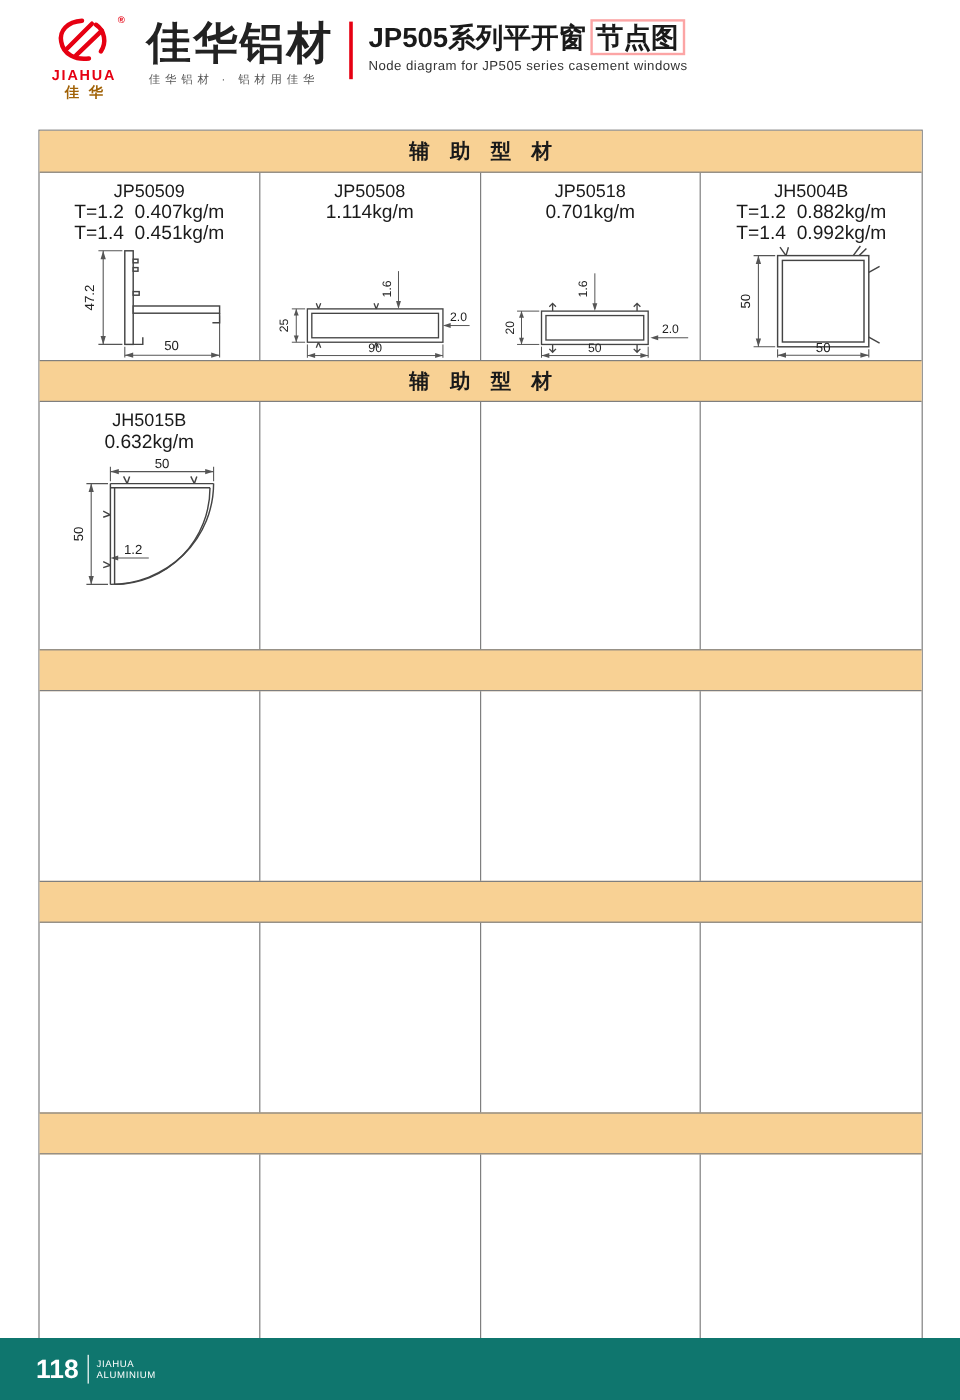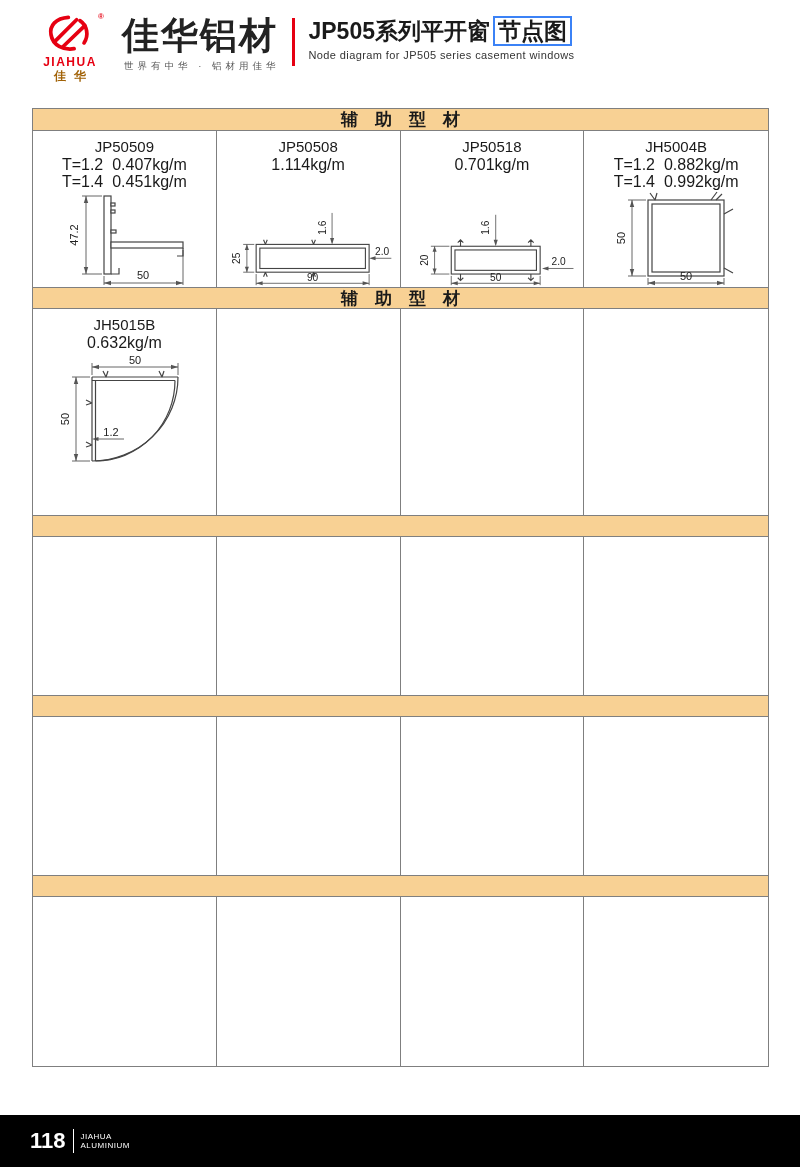--- a/index.html
+++ b/index.html
@@ -12,45 +12,45 @@
   .logo-mark-wrap { position:relative; display:inline-block; }
   .reg { position:absolute; top:-2px; right:-8px; font-size:8px; color:#e60012; font-weight:bold; }
   .logo-en { color:#e60012; font-weight:bold; font-size:12px; letter-spacing:1.5px; line-height:13px; }
   .logo-cn { color:#a16207; font-weight:bold; font-size:12px; letter-spacing:8px; padding-left:8px; line-height:15px; }
   .brand-block { margin-left:8px; }
   .brand-name { font-size:37px; font-weight:bold; color:#222; letter-spacing:2px; line-height:44px; }
   .brand-tagline { font-size:9.5px; color:#555; letter-spacing:4px; margin-top:2px; padding-left:2px; }
   .hdr-divider { width:3px; height:48px; background:#e60012; margin:4px 13px 0 13px; }
   .title-block { padding-top:2px; }
   .title-cn { font-size:23px; font-weight:bold; color:#1a1a1a; line-height:30px; }
-  .title-boxed { display:inline-block; border:2px solid #3b82f6; padding:0 3px; margin-left:3px; line-height:26px; }
+  .title-boxed { display:inline-block; border:2px solid #fca5a5; padding:0 3px; margin-left:3px; line-height:26px; }
   .title-en { font-size:11px; color:#333; margin-top:3px; letter-spacing:0.4px; }
 
   
   .catalog { position:absolute; top:108px; left:32px; width:737px; border:1px solid #7f7f7f; }
-  .band { height:22px; background:#f8d194; border-top:1px solid #7f7f7f; border-bottom:1px solid #7f7f7f;
+  .band { height:35px; background:#f8d194; border-top:1px solid #7f7f7f; border-bottom:1px solid #7f7f7f;
           display:flex; align-items:center; justify-content:center; }
   .band:first-child { border-top:none; }
   .band span { font-size:17px; font-weight:bold; color:#1a1a1a; letter-spacing:17px; margin-right:-17px; }
   .row { display:grid; grid-template-columns:repeat(4,1fr); }
   .r1 { height:156px; } .r2 { height:206px; } .r3 { height:158px; } .r4 { height:158px; } .r5 { height:169px; }
   .cell { border-right:1px solid #7f7f7f; display:flex; flex-direction:column; align-items:center; padding-top:6px; overflow:hidden; }
   .cell:last-child { border-right:none; }
   .code { font-size:15px; color:#1a1a1a; line-height:19px; }
   .wt { font-size:16px; color:#1a1a1a; line-height:17px; white-space:pre; }
   .mt14 { margin-top:14px; } .mt4 { margin-top:4px; }
 
   .catalog svg text { font-size:11px; fill:#222; font-family:"Liberation Sans", sans-serif; }
   .dim line { stroke:#555; stroke-width:0.9; }
   .ar { fill:#555; stroke:none; }
   .prof rect { stroke:#444; stroke-width:1.2; fill:#fff; }
   .prof2 { stroke:#444; stroke-width:1.2; fill:none; }
 
   
-  .ftr { position:absolute; left:0; bottom:0; width:800px; height:52px; background:#000000;
+  .ftr { position:absolute; left:0; bottom:0; width:800px; height:52px; background:#0f766e;
          display:flex; align-items:center; padding:0 12px 0 30px; }
   .pg { color:#fff; font-size:22px; font-weight:bold; }
   .ftr-div { width:1px; height:24px; background:#fff; margin:0 7px; }
   .ftr-brand { color:#fff; font-size:8px; letter-spacing:0.5px; line-height:9px; }
   .note { flex:1; text-align:center; color:#fff; font-size:10.5px; letter-spacing:1.3px; padding:0 6px; }
 </style>
 </head>
 <body>
 
 <div class="page">
@@ -66,21 +66,21 @@
             <path d="M22,39 L48,14"></path>
           </g>
         </svg>
         <span class="reg">®</span>
       </div>
       <div class="logo-en">JIAHUA</div>
       <div class="logo-cn">佳华</div>
     </div>
     <div class="brand-block">
       <div class="brand-name">佳华铝材</div>
-      <div class="brand-tagline">世界有中华 · 铝材用佳华</div>
+      <div class="brand-tagline">佳华铝材 · 铝材用佳华</div>
     </div>
     <div class="hdr-divider"></div>
     <div class="title-block">
       <div class="title-cn"><span>JP505系列平开窗</span><span class="title-boxed">节点图</span></div>
       <div class="title-en">Node diagram for JP505 series casement windows</div>
     </div>
   </header>
 
   <div class="catalog">
 

